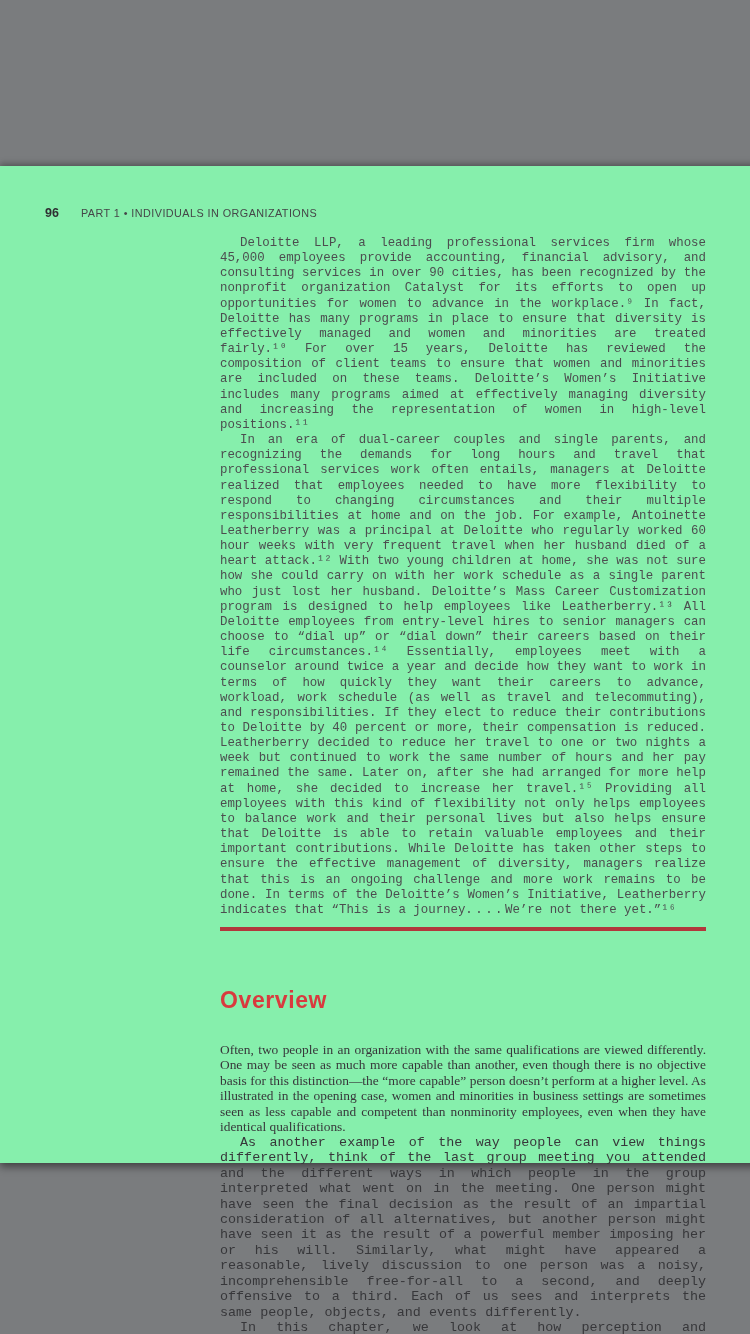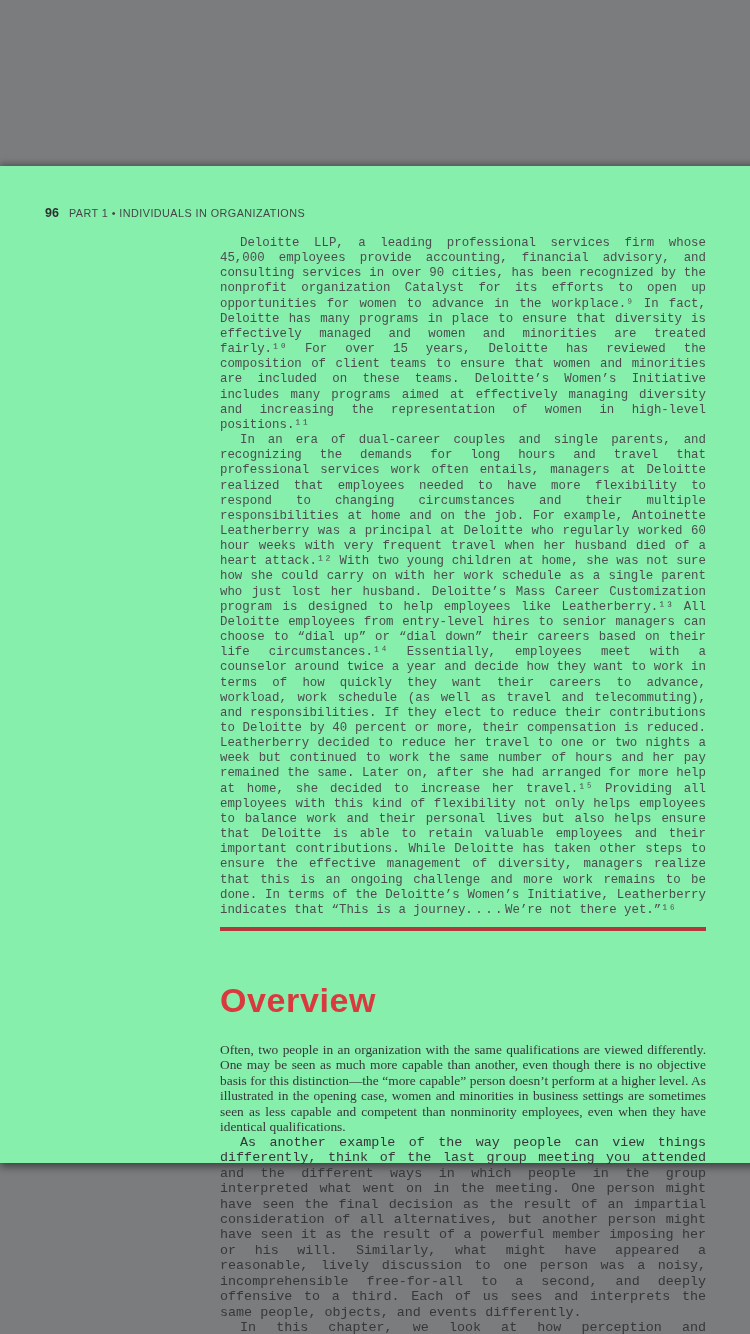--- a/index.html
+++ b/index.html
@@ -27,21 +27,21 @@
     display: flex;
     align-items: baseline;
     color: #3b3c3e;
   }
   .page-num {
     font-weight: bold;
     font-size: 12.5px;
     color: #2f3032;
   }
   .running-head {
-    margin-left: 10px;
+    margin-left: 22px;
     font-size: 10.8px;
     letter-spacing: 0.45px;
     color: #454648;
   }
   .column {
     position: absolute;
     left: 220px; top: 70px;
     width: 486px;
   }
   .case-study {
@@ -55,21 +55,21 @@
   .indent { text-indent: 20px; font-family: Liberation Mono, monospace; }
   .rule {
     height: 4px;
     margin-top: 9px;
     background: #b2383c;
   }
   .overview-heading {
     margin: 55px 0 0 0;
     font-family: "Liberation Sans", "DejaVu Sans", sans-serif;
     font-weight: bold;
-    font-size: 34px;
+    font-size: 23px;
     line-height: 28px;
     letter-spacing: 0.6px;
     color: #d93a3e;
   }
   .overview-body {
     margin-top: 28px;
     font-family: "Liberation Serif", "DejaVu Serif", serif;
     font-size: 13.4px;
     line-height: 15.45px;
     color: #37373a;

